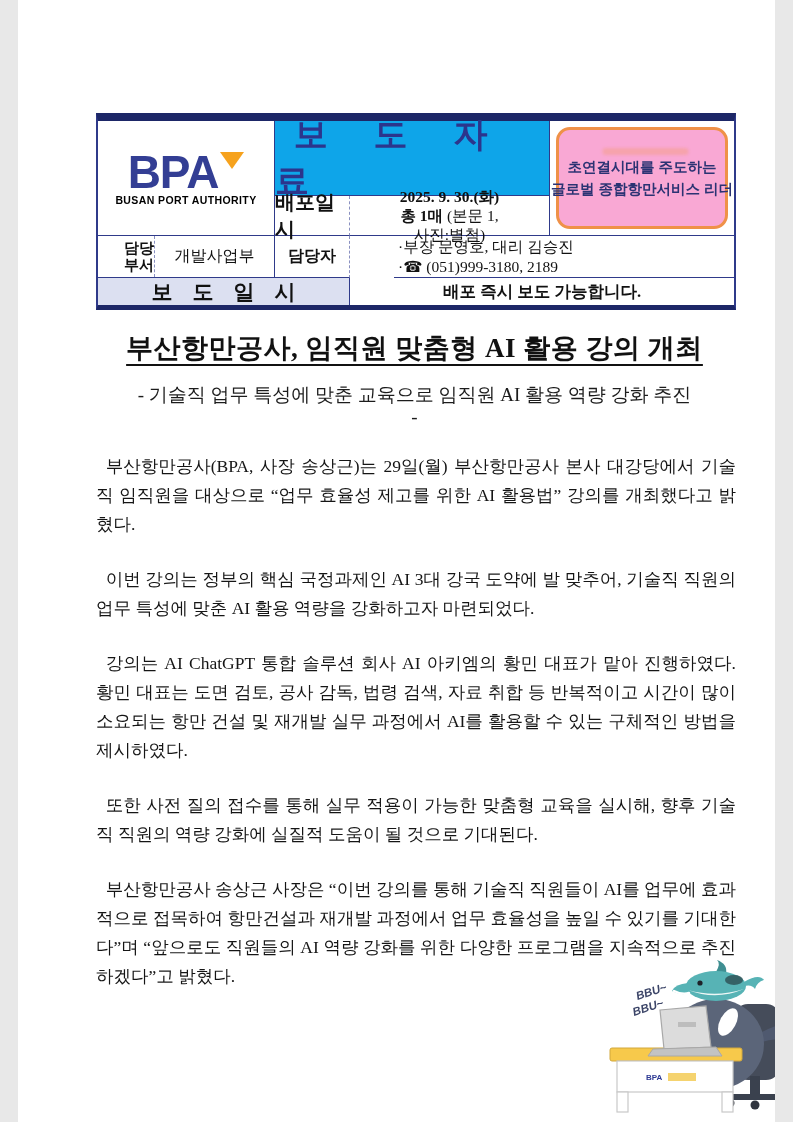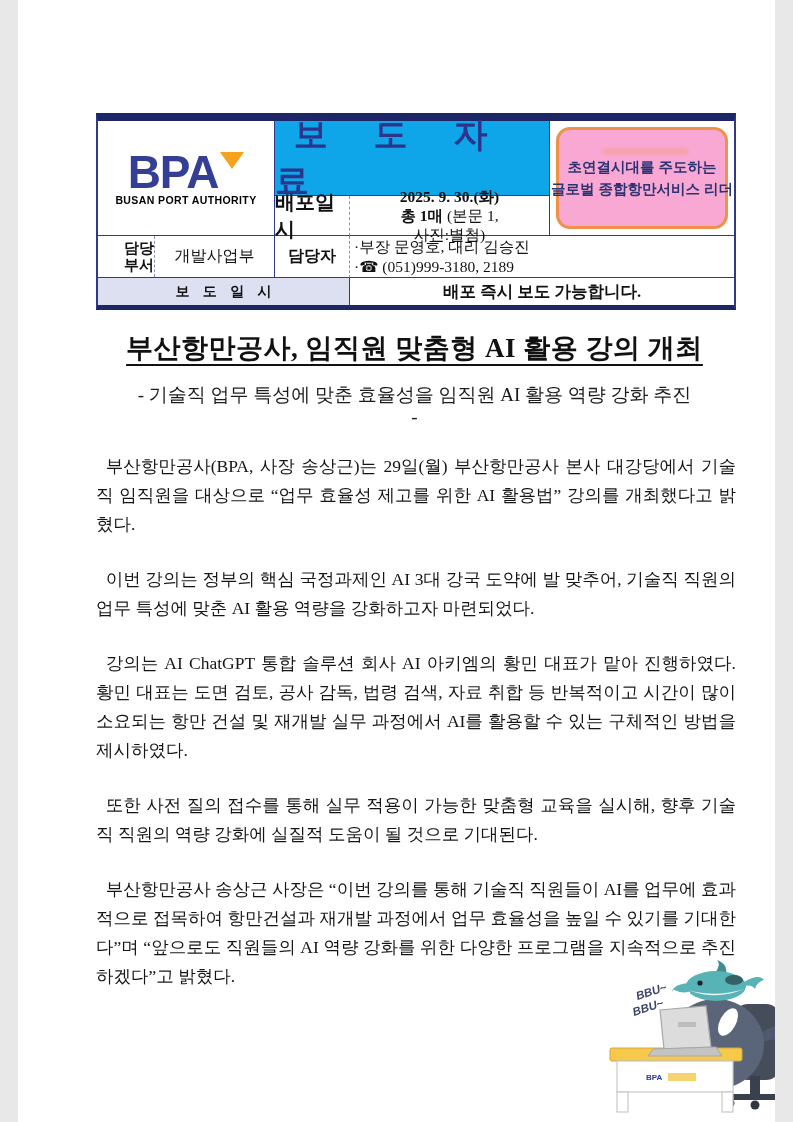--- a/index.html
+++ b/index.html
@@ -46,24 +46,24 @@
     display:flex; flex-direction:column; align-items:center; justify-content:center; font-size:15.5px; line-height:19px; }
   .rel-bold { font-weight:700; }
 
   .cell-dept { grid-column:1; grid-row:3; display:flex; }
   .dept-label { width:57px; border-right:1.5px dashed #8a90c0; display:flex; flex-direction:column;
     align-items:flex-end; justify-content:center; font-weight:700; font-size:15px; line-height:17px; }
   .dept-value { flex:1; display:flex; align-items:center; justify-content:center; font-size:16px; }
   .cell-contact-label { grid-column:2; grid-row:3; border-right:1.5px dashed #8a90c0 !important;
     display:flex; align-items:center; justify-content:center; font-weight:700; font-size:16px; }
   .cell-contact { grid-column:3/5; grid-row:3; border-right:none !important;
-    display:flex; flex-direction:column; justify-content:center; padding-left:4px; font-size:15.5px; line-height:20px; }
+    display:flex; flex-direction:column; justify-content:center; padding-left:4px; font-size:15.5px; line-height:20px;margin-left:44px; }
 
   .cell-report-label { grid-column:1/3; grid-row:4; background:#dce0f1; border-bottom:none !important;
-    display:flex; align-items:center; justify-content:center; font-weight:700; font-size:14px; letter-spacing:0.35em; text-indent:0.35em; }
+    display:flex; align-items:center; justify-content:center; font-weight:700; font-size:21px; letter-spacing:0.35em; text-indent:0.35em; }
   .cell-report-value { grid-column:3/5; grid-row:4; border-right:none !important; border-bottom:none !important;
     display:flex; align-items:center; justify-content:center; font-weight:700; font-size:16.5px; }
 
   
   .title {
     position:absolute; left:40px; top:330px; width:713px; text-align:center;
     font-size:27px; font-weight:700; letter-spacing:0.5px;
     text-decoration:underline; text-decoration-thickness:2px; text-underline-offset:7px;
   }
   .subtitle { position:absolute; left:40px; top:382px; width:713px; text-align:center; font-size:19px; color:#1c1c1c; }
@@ -125,21 +125,21 @@
     <div class="cell-contact">
       <span>·부장 문영호, 대리 김승진</span>
       <span>·☎ (051)999-3180, 2189</span>
     </div>
 
     <div class="cell-report-label">보 도 일 시</div>
     <div class="cell-report-value">배포 즉시 보도 가능합니다.</div>
   </div>
 
   <div class="title">부산항만공사, 임직원 맞춤형 AI 활용 강의 개최</div>
-  <div class="subtitle">- 기술직 업무 특성에 맞춘 효율성을 임직원 AI 활용 역량 강화 추진</div>
+  <div class="subtitle">- 기술직 업무 특성에 맞춘 교육으로 임직원 AI 활용 역량 강화 추진</div>
   <div class="subtitle-dash">-</div>
 
   <div class="body-text">
     <p>부산항만공사(BPA, 사장 송상근)는 29일(월) 부산항만공사 본사 대강당에서 기술직 임직원을 대상으로 “업무 효율성 제고를 위한 AI 활용법” 강의를 개최했다고 밝혔다.</p>
     <p>이번 강의는 정부의 핵심 국정과제인 AI 3대 강국 도약에 발 맞추어, 기술직 직원의 업무 특성에 맞춘 AI 활용 역량을 강화하고자 마련되었다.</p>
     <p>강의는 AI ChatGPT 통합 솔루션 회사 AI 아키엠의 황민 대표가 맡아 진행하였다. 황민 대표는 도면 검토, 공사 감독, 법령 검색, 자료 취합 등 반복적이고 시간이 많이 소요되는 항만 건설 및 재개발 실무 과정에서 AI를 활용할 수 있는 구체적인 방법을 제시하였다.</p>
     <p>또한 사전 질의 접수를 통해 실무 적용이 가능한 맞춤형 교육을 실시해, 향후 기술직 직원의 역량 강화에 실질적 도움이 될 것으로 기대된다.</p>
     <p>부산항만공사 송상근 사장은 “이번 강의를 통해 기술직 직원들이 AI를 업무에 효과적으로 접목하여 항만건설과 재개발 과정에서 업무 효율성을 높일 수 있기를 기대한다”며 “앞으로도 직원들의 AI 역량 강화를 위한 다양한 프로그램을 지속적으로 추진하겠다”고 밝혔다.</p>
   </div>
 

